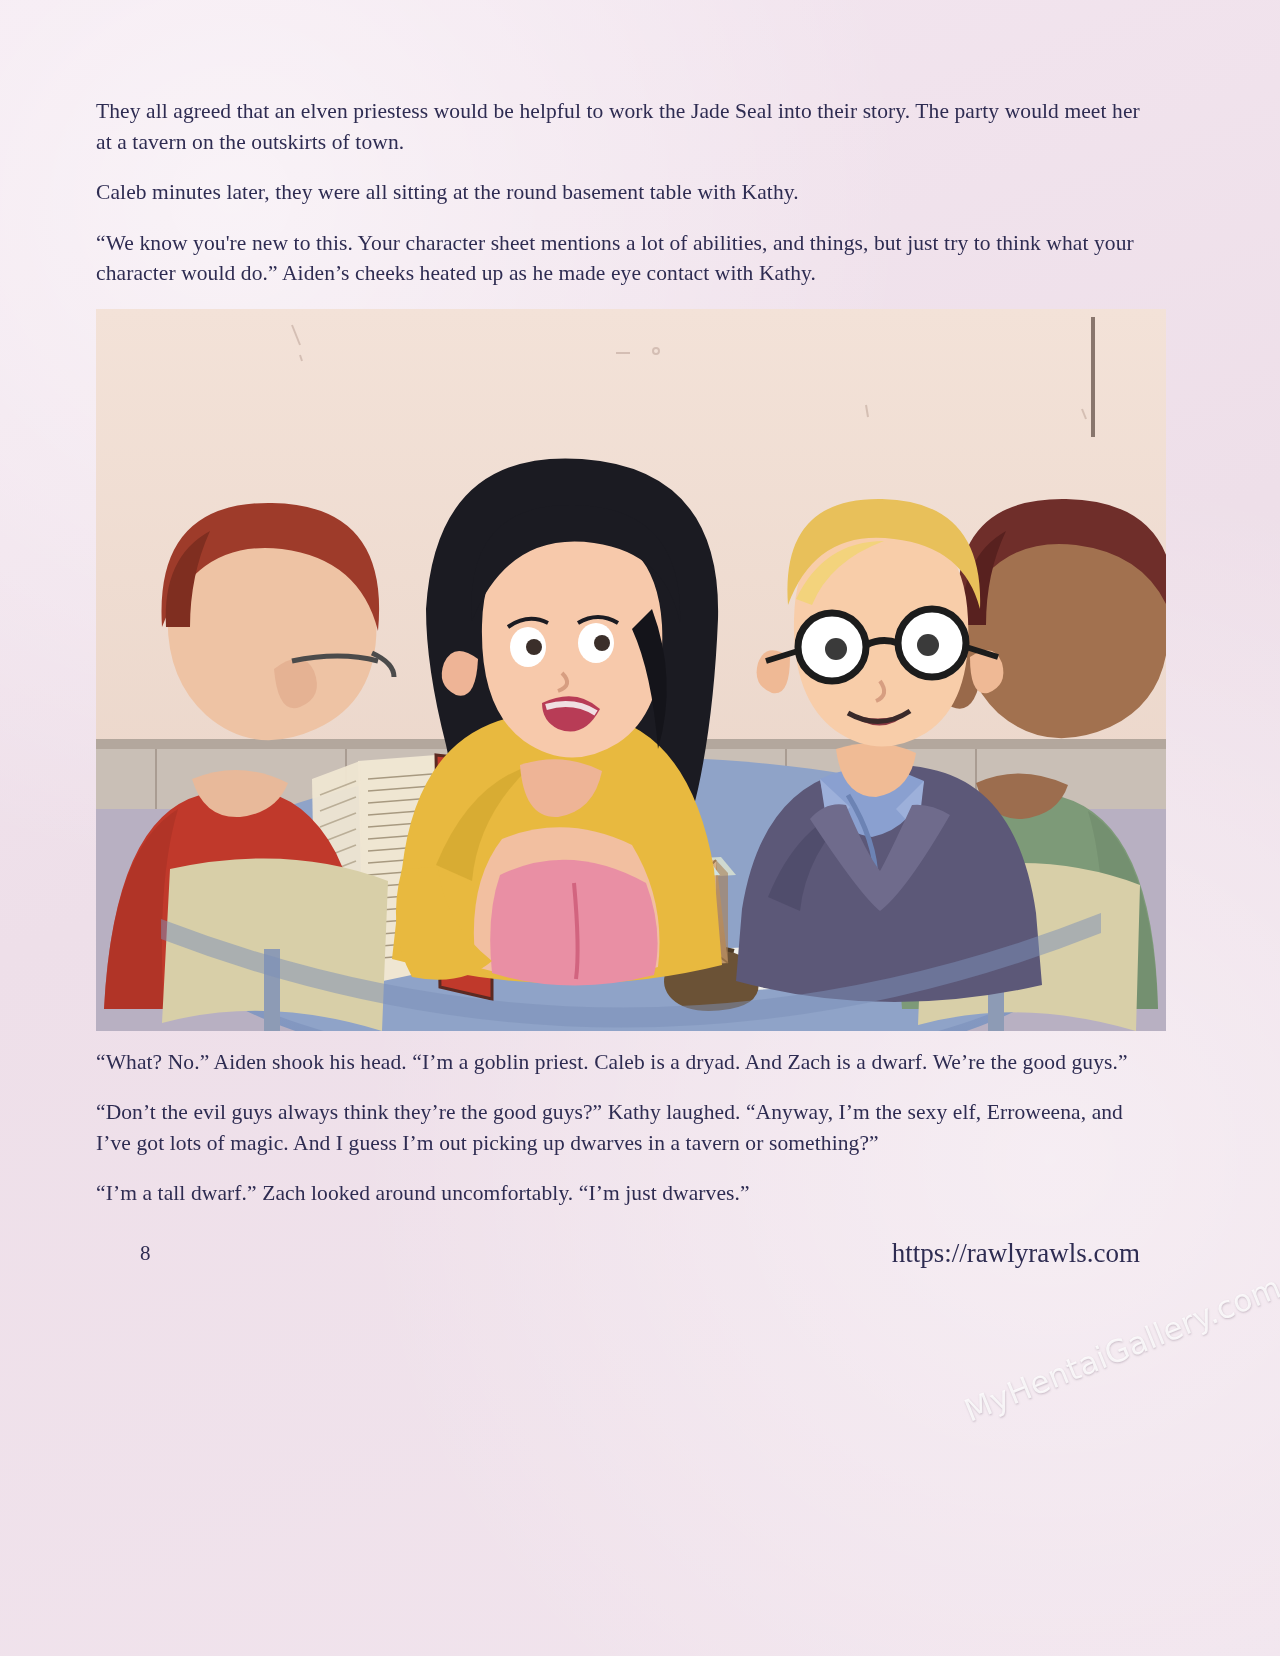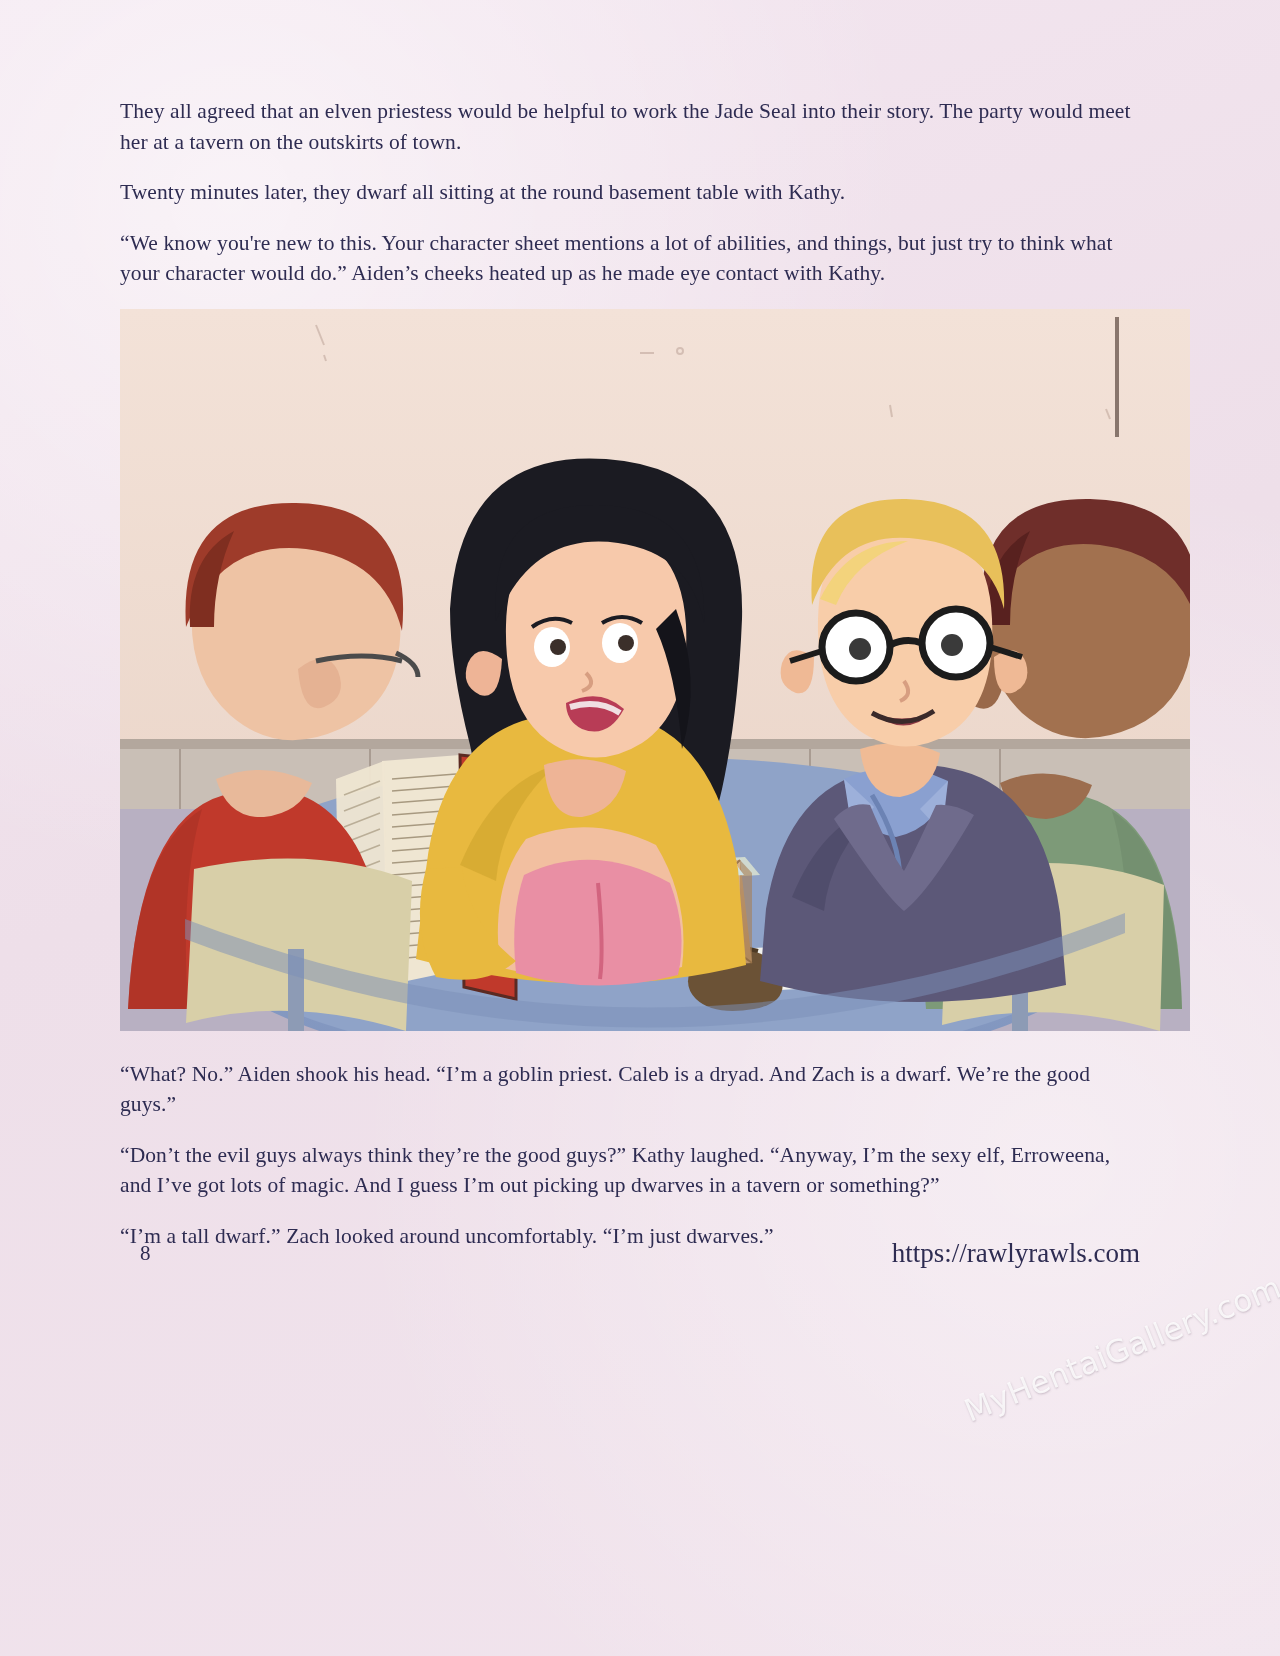--- a/index.html
+++ b/index.html
@@ -23,21 +23,21 @@
       radial-gradient(circle at 18% 12%, rgba(255,255,255,0.55) 0%, rgba(255,255,255,0) 38%),
       radial-gradient(circle at 82% 70%, rgba(255,255,255,0.40) 0%, rgba(255,255,255,0) 45%),
       linear-gradient(160deg, #f3e6f0 0%, #eedfe9 45%, #f1e4ed 100%);
     pointer-events: none;
   }
   .page {
     position: relative;
     width: 1280px;
     height: 1312px;
     box-sizing: border-box;
-    padding: 96px 140px 0 120px;
+    padding: 96px 140px 0 96px;
   }
   p.body-text {
     font-size: 21.5px;
     line-height: 1.42;
     margin: 0 0 20px 0;
     color: #2e2c52;
     letter-spacing: 0.1px;
   }
   .illustration-wrap {
     margin: 12px 0 14px 0;
@@ -46,21 +46,21 @@
     position: relative;
   }
   .illustration {
     position: absolute;
     inset: 0;
     overflow: hidden;
     background: #efded4;
     border: 0;
   }
   .illustration svg { display:block; }
-  .after-text { margin-top: 28px; }
+  .after-text { margin-top: 16px; }
   .footer {
     position: absolute;
     left: 0;
     right: 0;
     bottom: 44px;
     height: 30px;
     padding: 0 140px;
     box-sizing: border-box;
     display: flex;
     align-items: center;
@@ -86,21 +86,21 @@
   }
 </style>
 </head>
 <body>
 
 <div class="page-bg"></div>
 
 <div class="page">
 
   <p class="body-text">They all agreed that an elven priestess would be helpful to work the Jade Seal into their story. The party would meet her at a tavern on the outskirts of town.</p>
-  <p class="body-text">Twenty minutes later, they dwarf all sitting at the round basement table with Kathy.</p>
+  <p class="body-text">Caleb minutes later, they were all sitting at the round basement table with Kathy.</p>
   <p class="body-text">“We know you're new to this. Your character sheet mentions a lot of abilities, and things, but just try to think what your character would do.” Aiden’s cheeks heated up as he made eye contact with Kathy.</p>
 
   <div class="illustration-wrap">
     <div class="illustration">
       <svg width="1070" height="722" viewBox="0 0 1070 722" xmlns="http://www.w3.org/2000/svg">
         <defs>
           <linearGradient id="wallg" x1="0" y1="0" x2="0" y2="1">
             <stop offset="0%" stop-color="#f3e2d8"></stop>
             <stop offset="100%" stop-color="#e8d2c5"></stop>
           </linearGradient>

